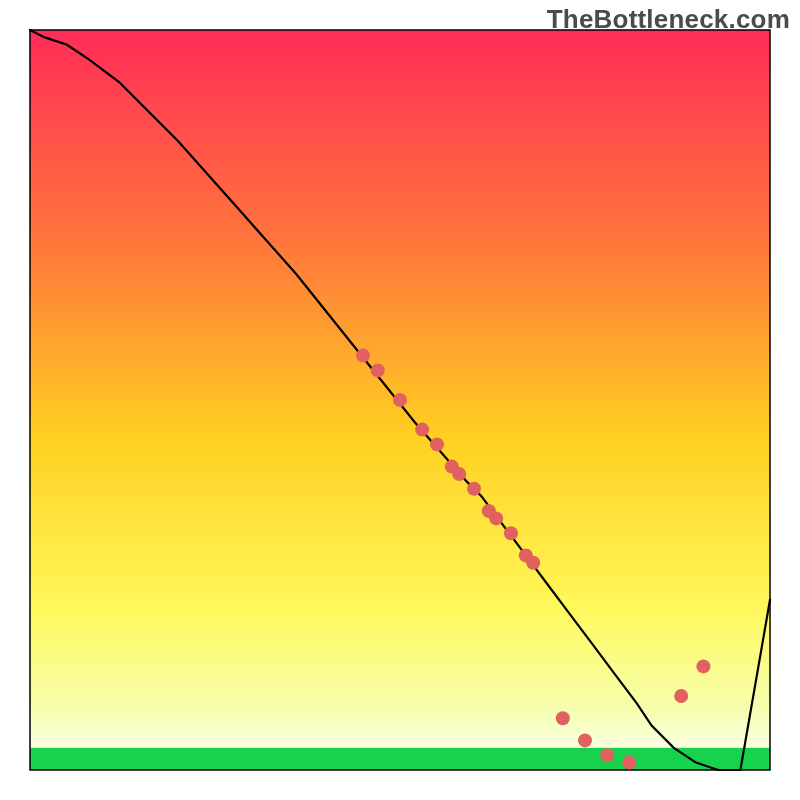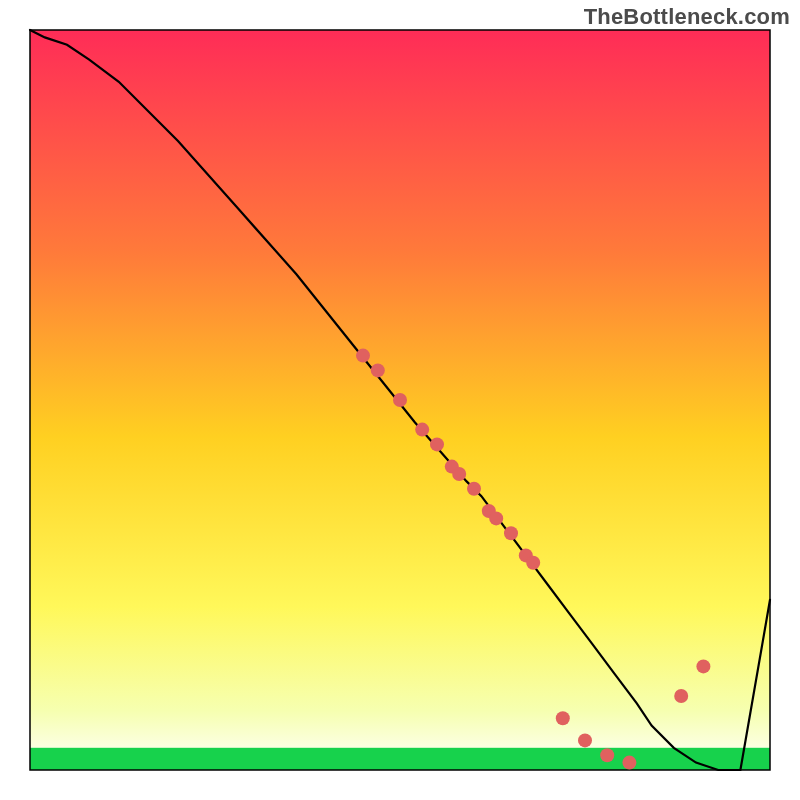--- a/index.html
+++ b/index.html
@@ -13,21 +13,21 @@
   }
   .stage {
     position: relative;
     width: 800px;
     height: 800px;
   }
   .watermark {
     position: absolute;
     top: 4px;
     right: 10px;
-    font-size: 22px;
+    font-size: 26px;
     font-weight: 600;
     color: #4b4b4b;
     letter-spacing: 0.2px;
     user-select: none;
   }
   svg {
     display: block;
   }
 </style>
 </head>

